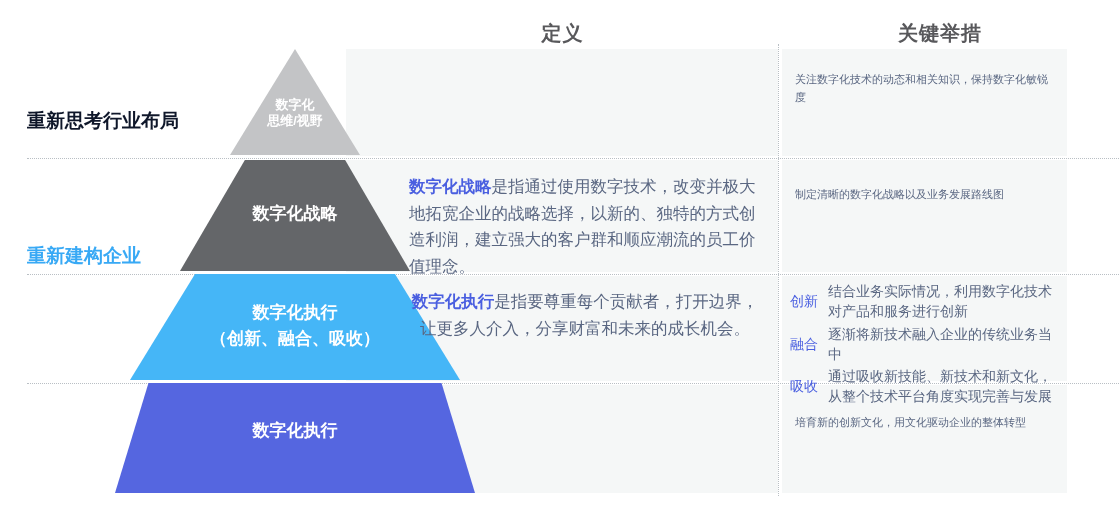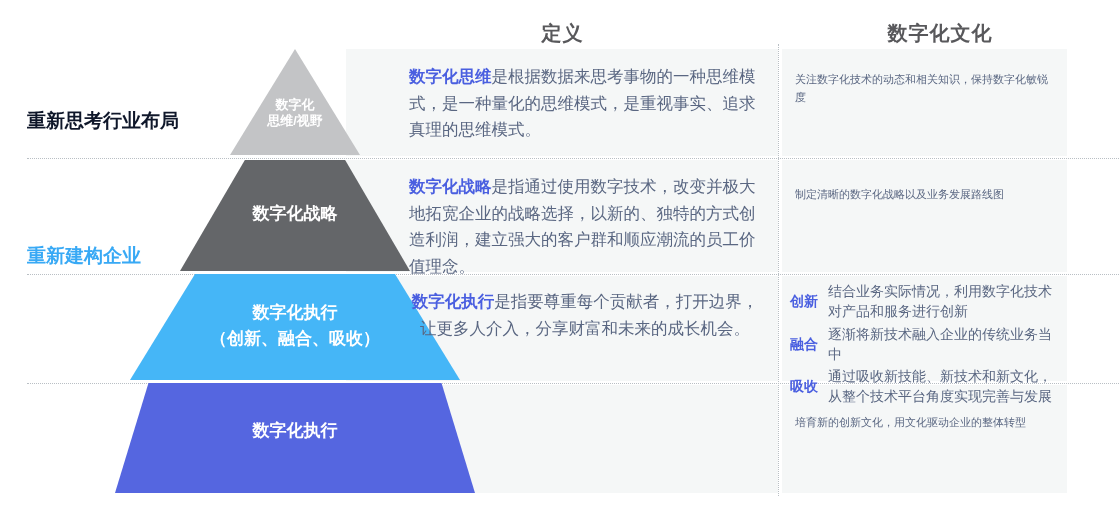--- a/index.html
+++ b/index.html
@@ -149,21 +149,21 @@
   }
   .key-row{
     display:flex;
     align-items:center;
     margin-bottom:2px;
   }
   .key-tag{
     flex:0 0 auto;
     width:38px;
     font-size:14px;
-    font-weight:bold;
+    font-weight:normal;
     color:#4a5fe0;
     text-align:left;
     line-height:1.45;
   }
   .key-text{
     flex:1 1 auto;
     font-size:14px;
     line-height:1.45;
     color:#5a6782;
   }
@@ -182,21 +182,21 @@
   <div class="panel" id="panel-key-2"></div>
   <div class="panel" id="panel-key-3"></div>
   <div class="panel" id="panel-key-4"></div>
 
   <div class="hdiv" id="hdiv-1"></div>
   <div class="hdiv" id="hdiv-2"></div>
   <div class="hdiv" id="hdiv-3"></div>
   <div class="vdiv" id="vdiv-1"></div>
 
   <div class="col-head" id="head-def">定义</div>
-  <div class="col-head" id="head-key">数字化文化</div>
+  <div class="col-head" id="head-key">关键举措</div>
 
   <div class="stage-label" id="stage-label-1">重新思考行业布局</div>
   <div class="stage-label" id="stage-label-2">重新建构企业</div>
 
   <div id="pyramid">
     <div class="tier" id="tier-1">
       <div class="shape"></div>
       <div class="tier-label">数字化
 思维/视野</div>
     </div>
@@ -208,21 +208,20 @@
       <div class="shape"></div>
       <div class="tier-label">数字化执行
 （创新、融合、吸收）</div>
     </div>
     <div class="tier" id="tier-4">
       <div class="shape"></div>
       <div class="tier-label">数字化执行</div>
     </div>
   </div>
 
-  <div class="def-body" id="def-1"><span class="hl">数字化思维</span><span>是根据数据来思考事物的一种思维模式，是一种量化的思维模式，是重视事实、追求真理的思维模式。</span></div>
   <div class="def-body" id="def-2"><span class="hl">数字化战略</span><span>是指通过使用数字技术，改变并极大地拓宽企业的战略选择，以新的、独特的方式创造利润，建立强大的客户群和顺应潮流的员工价值理念。</span></div>
   <div class="def-body" id="def-3"><span class="hl">数字化执行</span><span>是指要尊重每个贡献者，打开边界，让更多人介入，分享财富和未来的成长机会。</span></div>
 
   <div class="key-body" id="key-1">关注数字化技术的动态和相关知识，保持数字化敏锐度</div>
   <div class="key-body" id="key-2">制定清晰的数字化战略以及业务发展路线图</div>
 
   <div id="key-3">
     <div class="key-row">
       <div class="key-tag">创新</div>
       <div class="key-text">结合业务实际情况，利用数字化技术对产品和服务进行创新</div>

